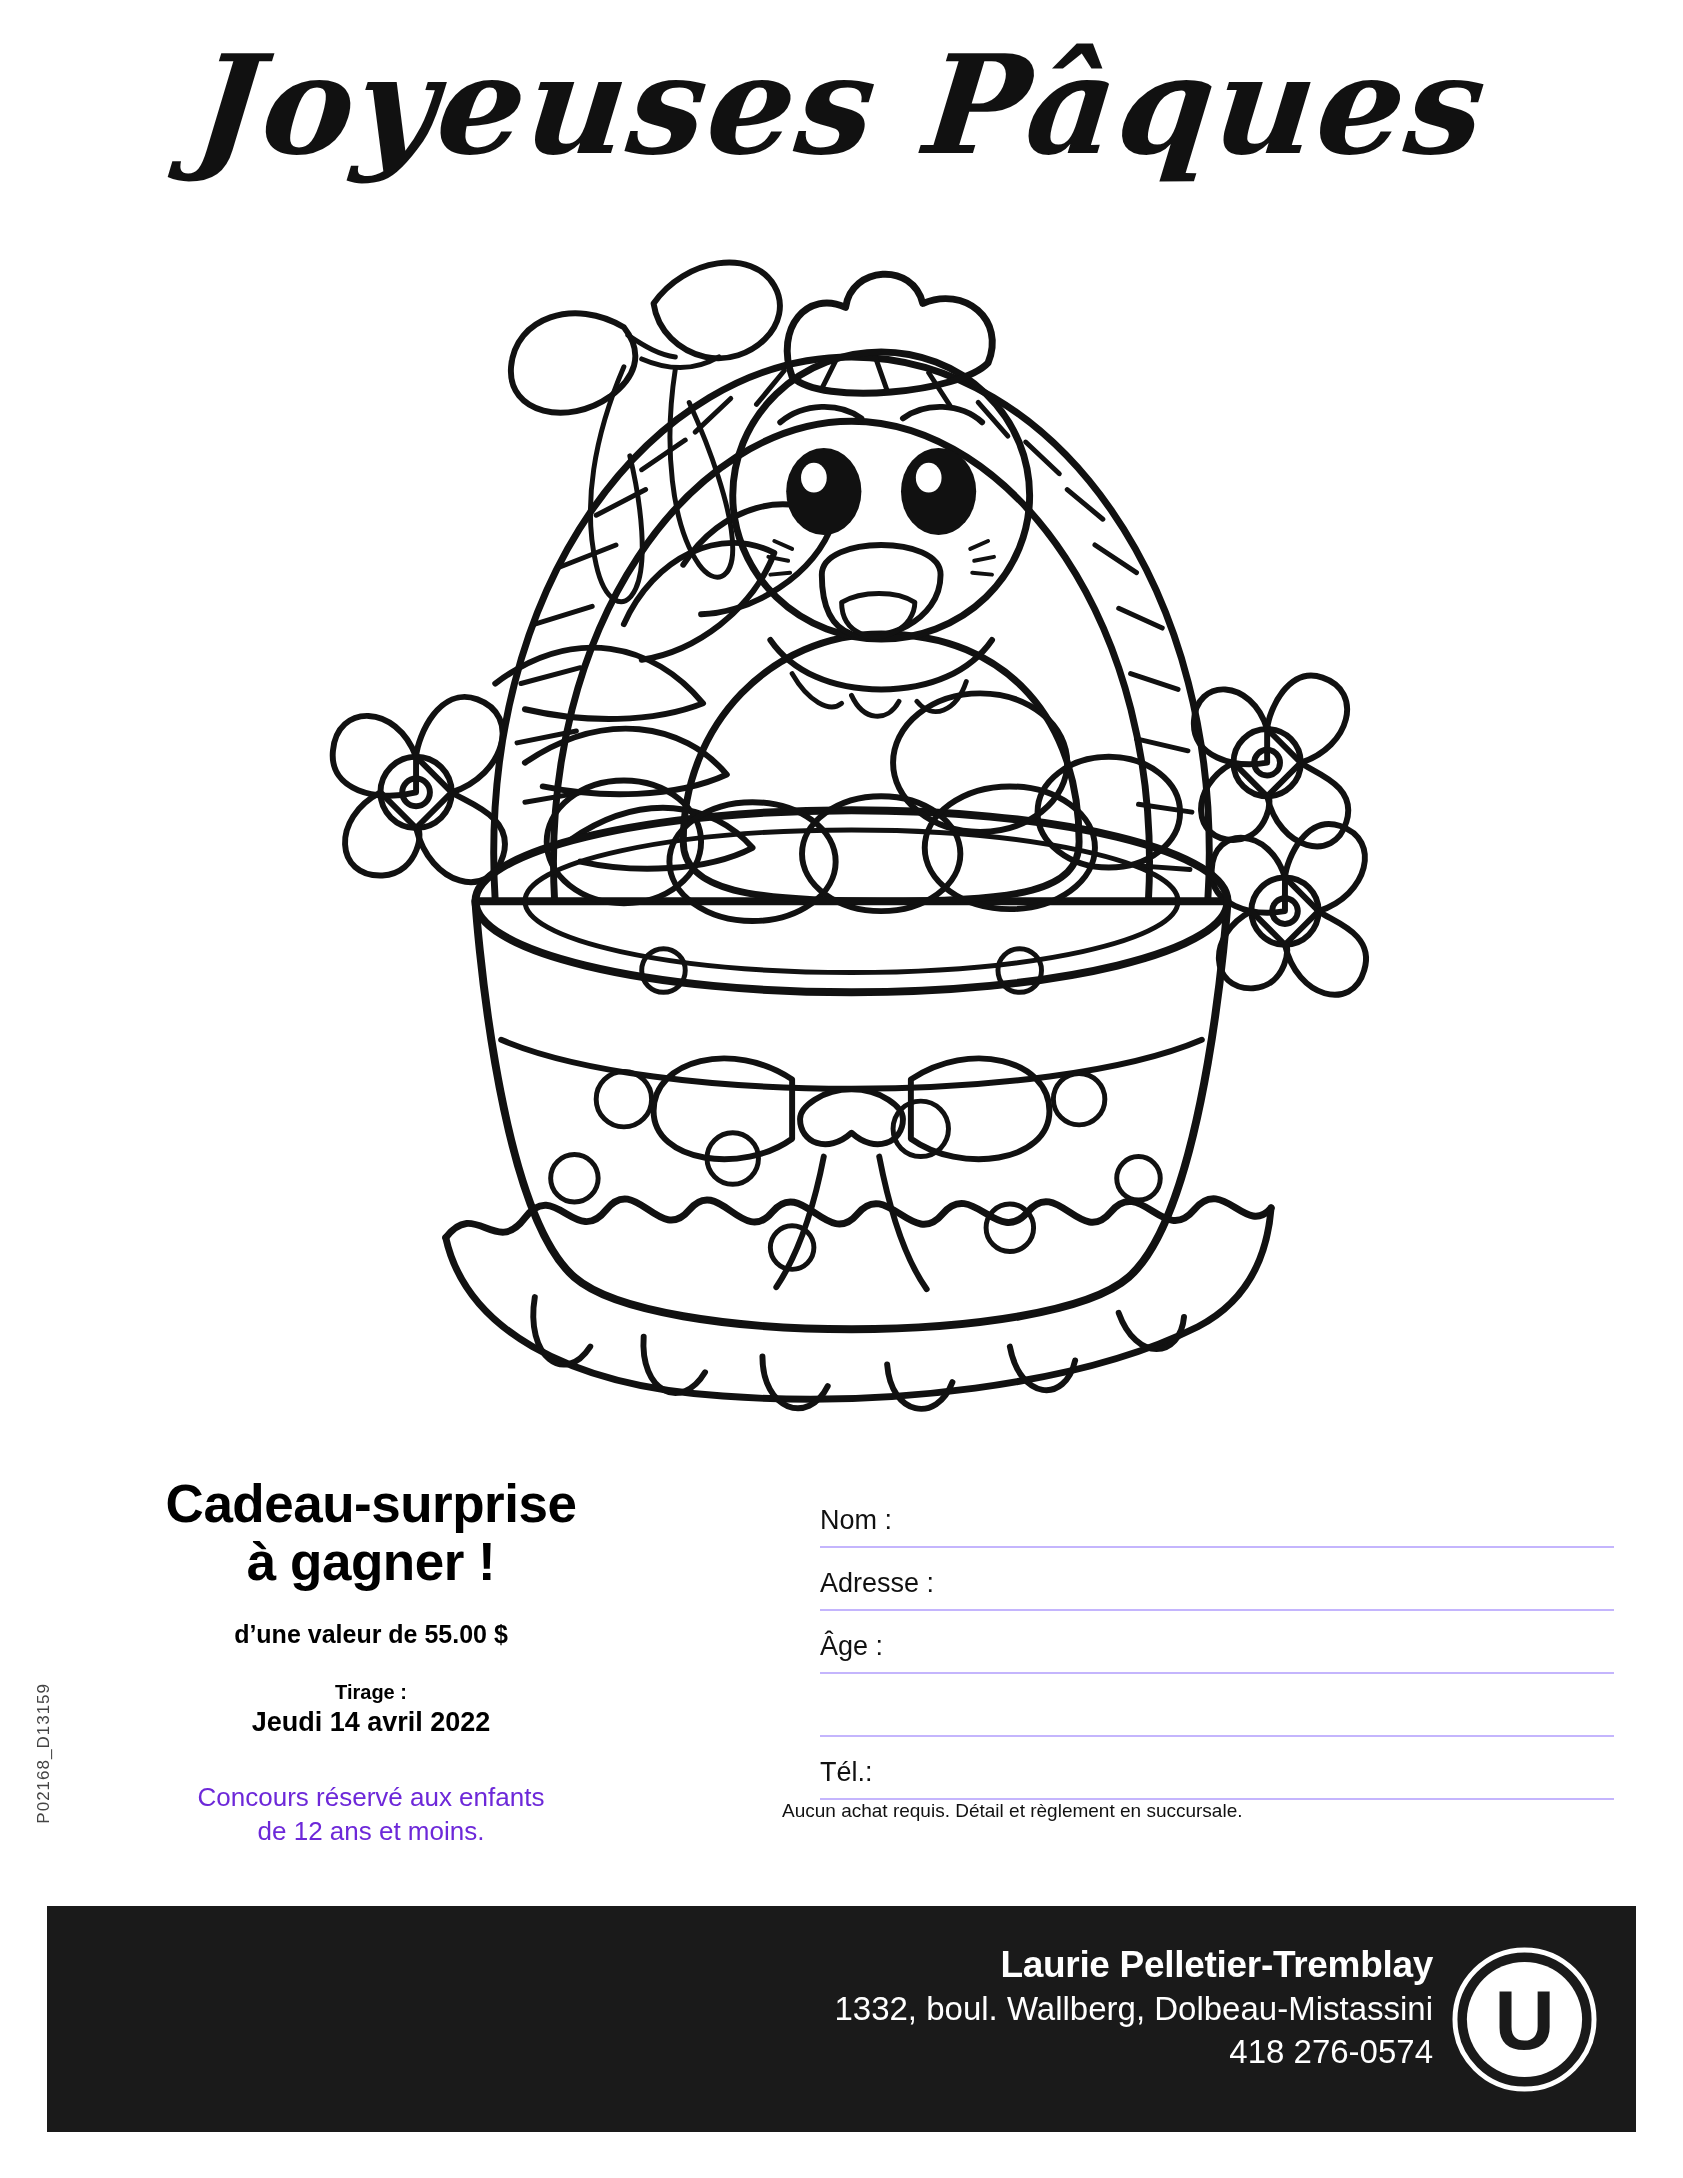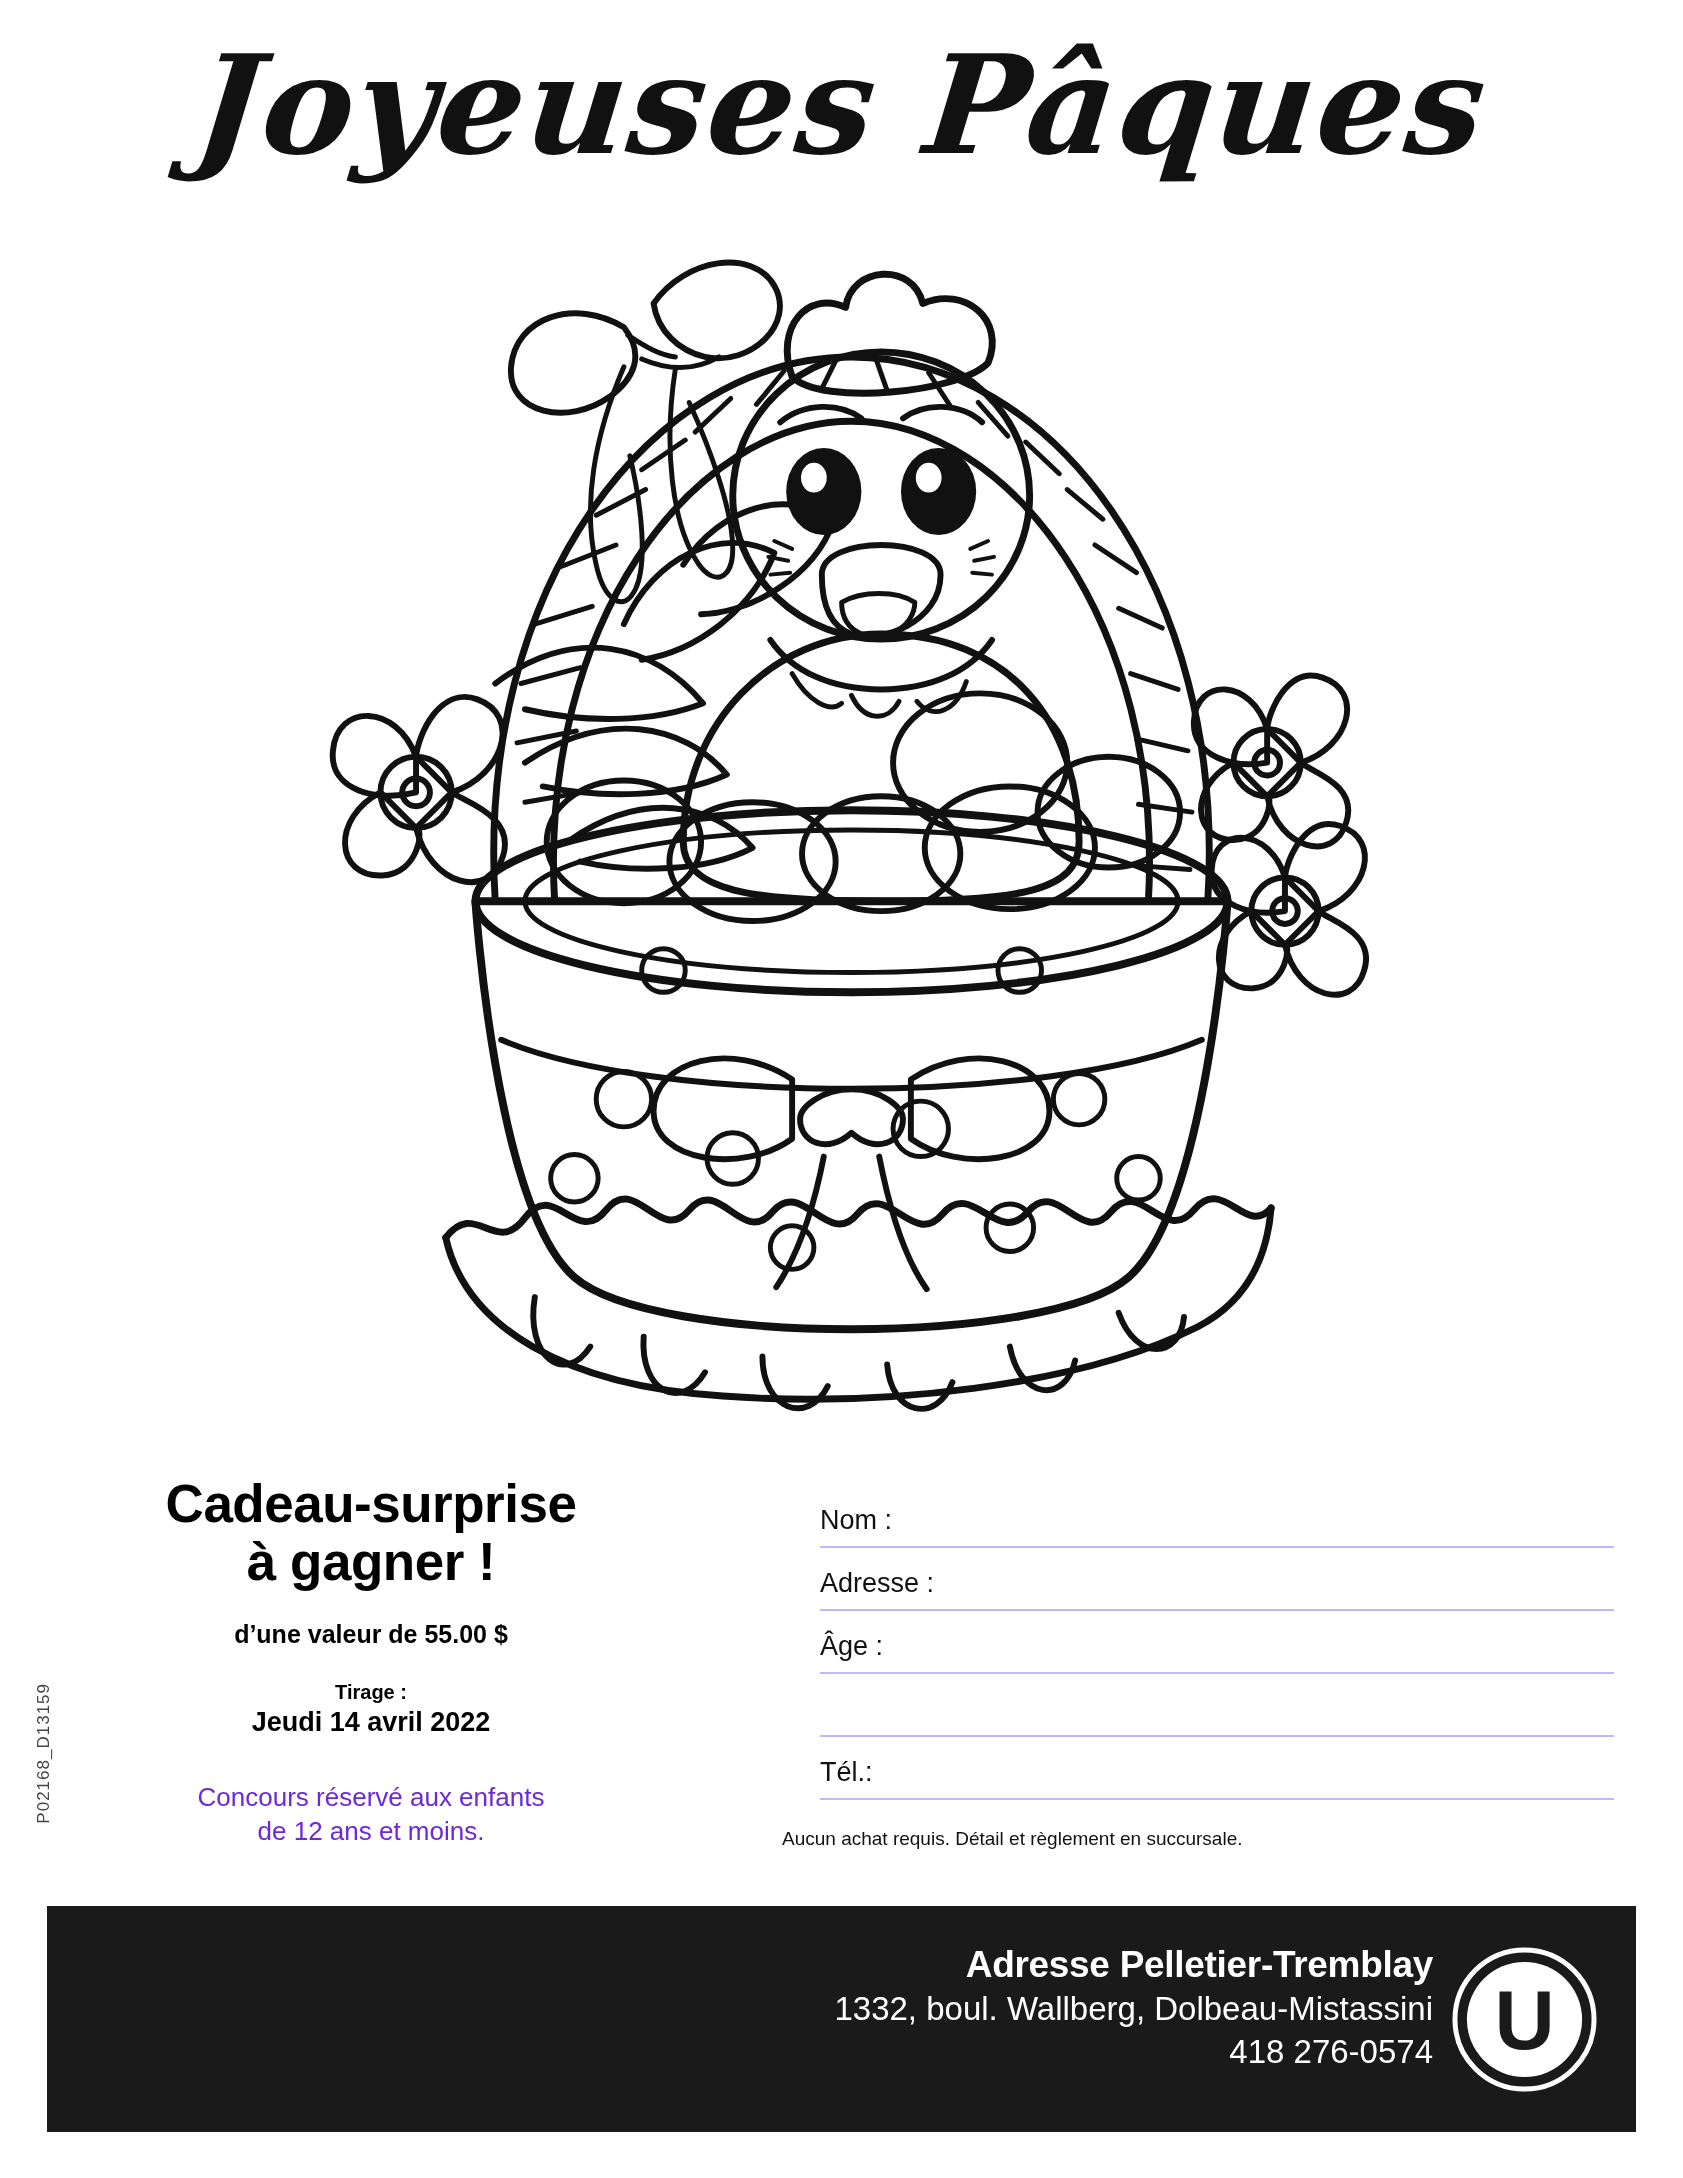--- a/index.html
+++ b/index.html
@@ -115,21 +115,21 @@
   }
   .form-label {
     position: absolute;
     left: 0;
     bottom: 10px;
     font-size: 27px;
     color: #111;
     font-weight: 400;
   }
   .form-note {
-    margin-top: 28px;
+    margin-top: 0;
     font-size: 19px;
     color: #111;
   }
 
   
   .footer {
     position: absolute;
     left: 47px;
     top: 1906px;
     width: 1589px;
@@ -340,21 +340,21 @@
       <span class="form-label"></span>
     </div>
     <div class="form-row">
       <span class="form-label">Tél.:</span>
     </div>
     <div class="form-note">Aucun achat requis. Détail et règlement en succursale.</div>
   </div>
 
   <div class="footer">
     <div class="footer-text">
-      <div class="merchant">Adresse Pelletier-Tremblay</div>
+      <div class="merchant">Laurie Pelletier-Tremblay</div>
       <div class="address">1332, boul. Wallberg, Dolbeau-Mistassini</div>
       <div class="phone">418 276-0574</div>
     </div>
     <div class="logo">
       <svg viewBox="0 0 148 148">
         <circle cx="74" cy="74" r="70" fill="none" stroke="#ffffff" stroke-width="5"></circle>
         <circle cx="74" cy="74" r="58" fill="#ffffff"></circle>
         <text x="74" y="104" text-anchor="middle" font-family="Liberation Sans, sans-serif" font-size="84" font-weight="700" fill="#1a1a1a">U</text>
       </svg>
     </div>

